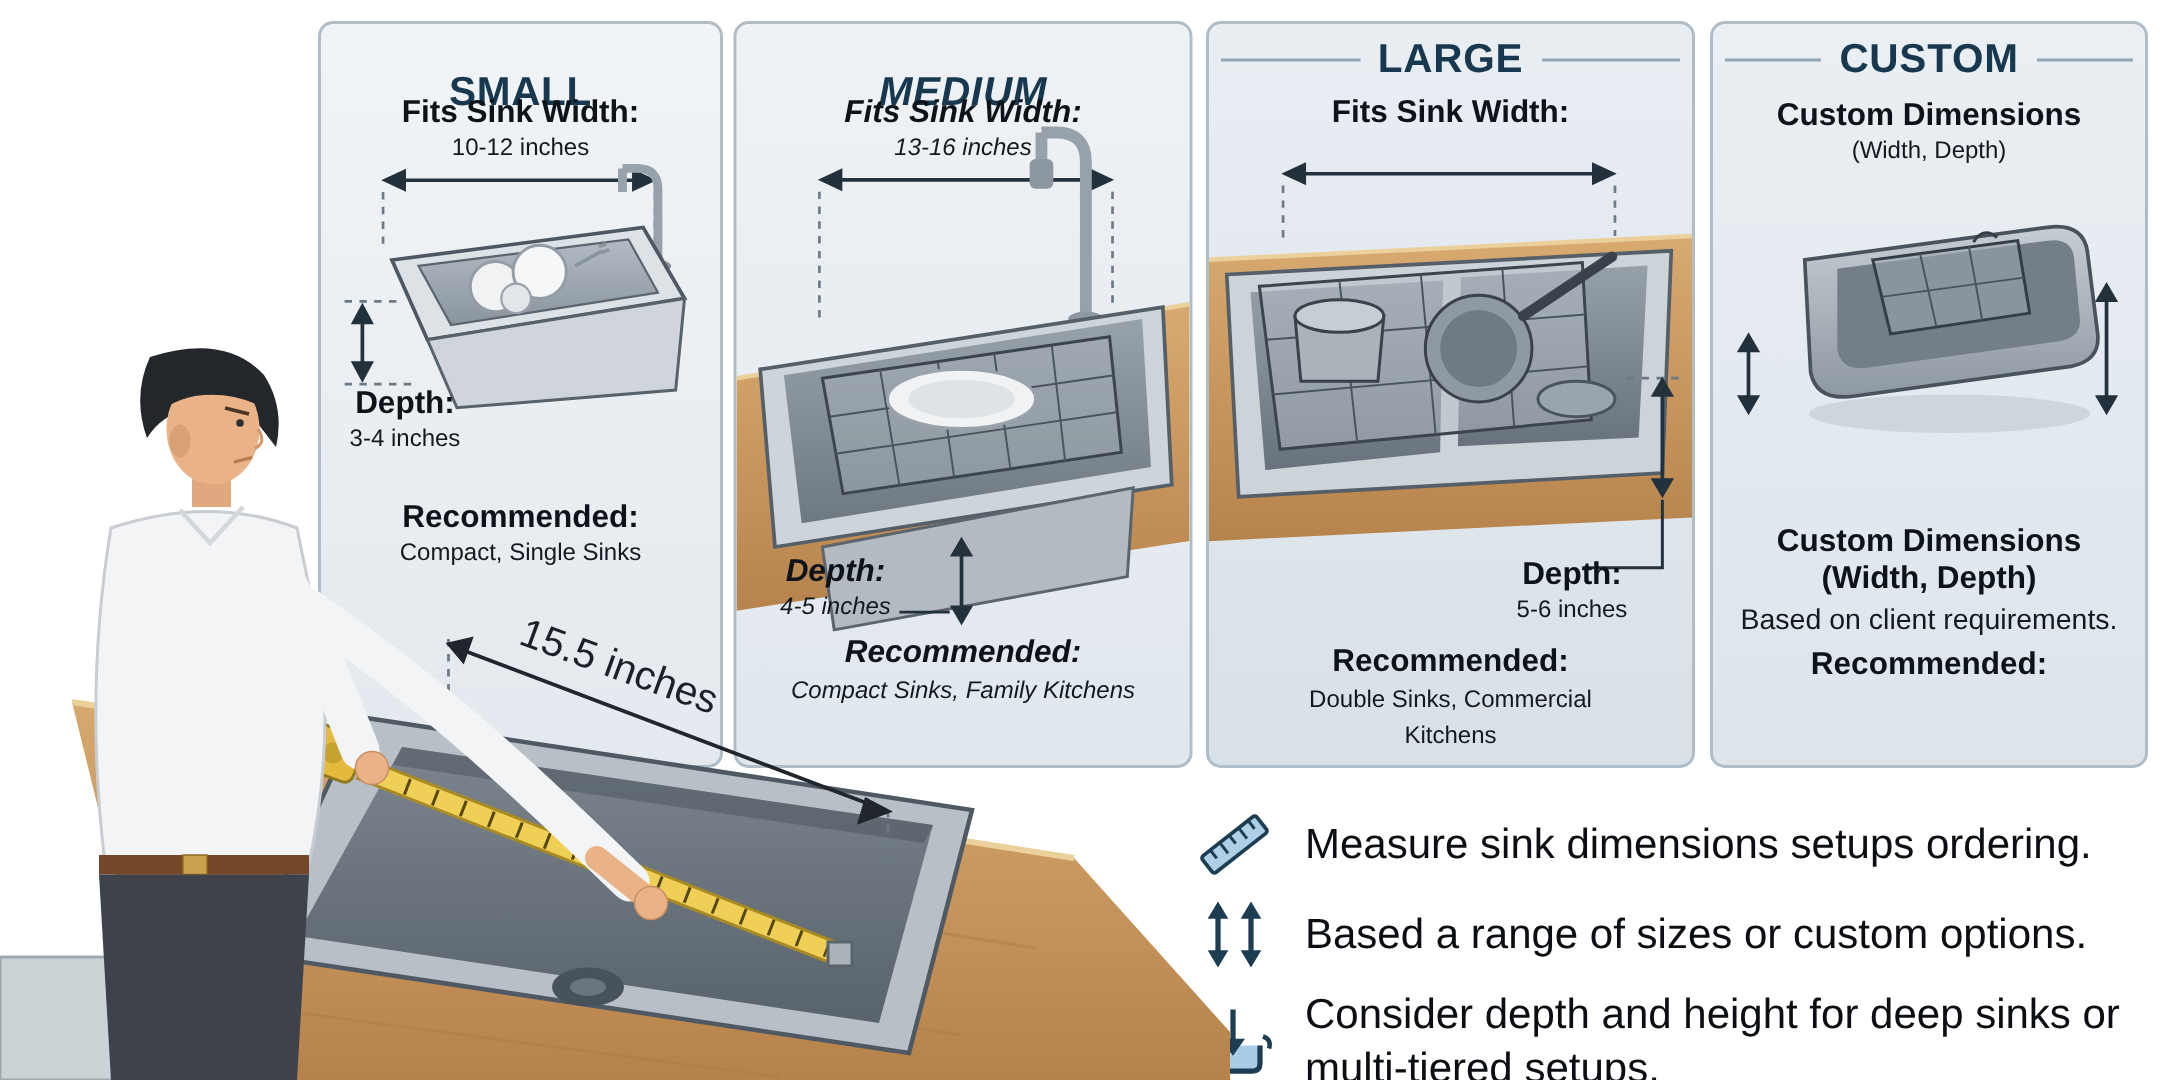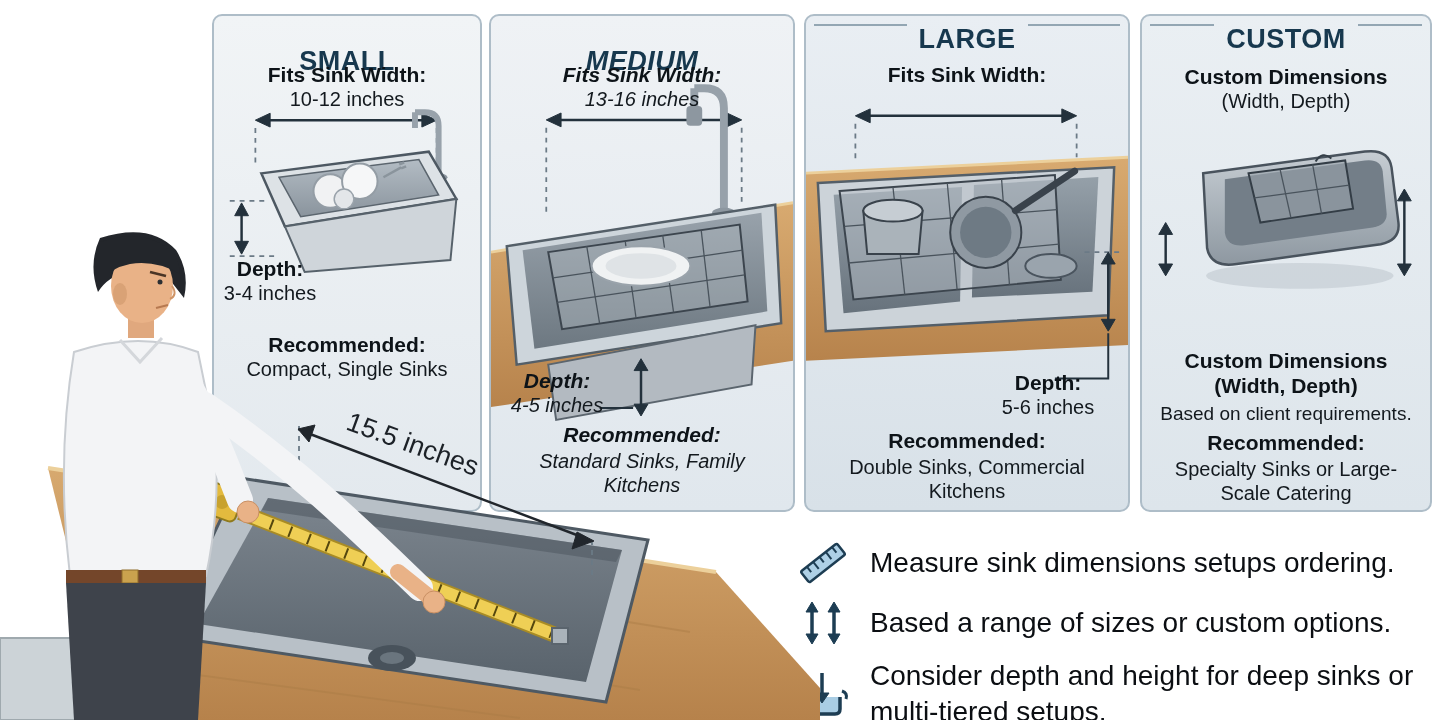--- a/index.html
+++ b/index.html
@@ -8,25 +8,25 @@
 
   
   .panel{position:absolute;top:14px;height:498px;border:2px solid #aebdc8;border-radius:10px;box-sizing:border-box;z-index:1;}
   .panel-small {left:212px;width:270px;background:linear-gradient(#f1f4f6,#e3e9ee);}
   .panel-medium{left:489px;width:306px;background:linear-gradient(#eff2f5,#e0e7ed);font-style:italic;}
   .panel-large {left:804px;width:326px;background:linear-gradient(#e9eef3,#d8e1e8);}
   .panel-custom{left:1140px;width:292px;background:linear-gradient(#eaeff3,#dde5eb);}
   .panel-art{position:absolute;left:0;top:0;width:100%;height:100%;}
   .t-center{position:absolute;left:0;right:0;text-align:center;}
   .title{font-size:27px;font-weight:bold;color:#17384e;letter-spacing:.5px;top:8px;}
-  .titlebar{position:absolute;top:8px;left:0;width:100%;box-sizing:border-box;display:flex;align-items:flex-start;gap:12px;padding:0 8px;}
+  .titlebar{position:absolute;top:8px;left:0;width:100%;box-sizing:border-box;display:flex;align-items:center;gap:12px;padding:0 8px;}
   .titlebar::before,.titlebar::after{content:"";flex:1;height:2px;background:#93a6b3;}
   .titlebar .title-text{font-size:27px;font-weight:bold;color:#17384e;letter-spacing:.5px;}
   .lbl{font-weight:bold;font-size:21px;color:#0d1318;line-height:25px;}
-  .val{font-size:20px;color:#13191e;line-height:24px;}
+  .val{font-size:16px;color:#13191e;line-height:24px;}
   .fits{top:46px;}
   .depth-small{position:absolute;left:-6px;top:240px;width:124px;text-align:center;}
   .rec-small{top:316px;}
   .depth-medium{position:absolute;left:0;top:352px;width:132px;text-align:center;}
   .rec-medium{top:406px;}
   .rec-medium .val,.rec-large .val,.custom-mid .recv{max-width:250px;margin:2px auto 0;}
   .depth-large{position:absolute;left:172px;top:354px;width:140px;text-align:center;}
   .rec-large{top:412px;}
   .custom-top{top:48px;}
   .custom-mid{top:332px;}
@@ -166,21 +166,21 @@
     <div class="t-center fits">
       <div class="lbl">Fits Sink Width:</div>
       <div class="val">13-16 inches</div>
     </div>
     <div class="depth-medium">
       <div class="lbl">Depth:</div>
       <div class="val">4-5 inches</div>
     </div>
     <div class="t-center rec-medium">
       <div class="lbl">Recommended:</div>
-      <div class="val">Standard Sinks, Family Kitchens</div>
+      <div class="val">Compact Sinks, Family Kitchens</div>
     </div>
   </section>
 
   <section class="panel panel-large">
     <svg class="panel-art" viewBox="0 0 326 498">
       <defs>
         <linearGradient id="woodL" x1="0" y1="0" x2="0" y2="1">
           <stop offset="0" stop-color="#d8aa70"></stop>
             <stop offset="1" stop-color="#b7834c"></stop>
         </linearGradient>
@@ -287,21 +287,20 @@
     </div>
     <div class="t-center custom-top">
       <div class="lbl">Custom Dimensions</div>
       <div class="val">(Width, Depth)</div>
     </div>
     <div class="t-center custom-mid">
       <div class="lbl2">Custom Dimensions</div>
       <div class="lbl2">(Width, Depth)</div>
       <div class="based">Based on client requirements.</div>
       <div class="recl">Recommended:</div>
-      <div class="recv">Specialty Sinks or Large-Scale Catering</div>
     </div>
   </section>
 
   <svg class="scene" viewBox="0 0 820 500">
     <defs>
       <linearGradient id="woodS" x1="0" y1="0" x2="0" y2="1">
         <stop offset="0" stop-color="#d7a96f"></stop>
           <stop offset="1" stop-color="#b6824b"></stop>
       </linearGradient>
       <linearGradient id="basinSc" x1="0" y1="0" x2="0" y2="1">

